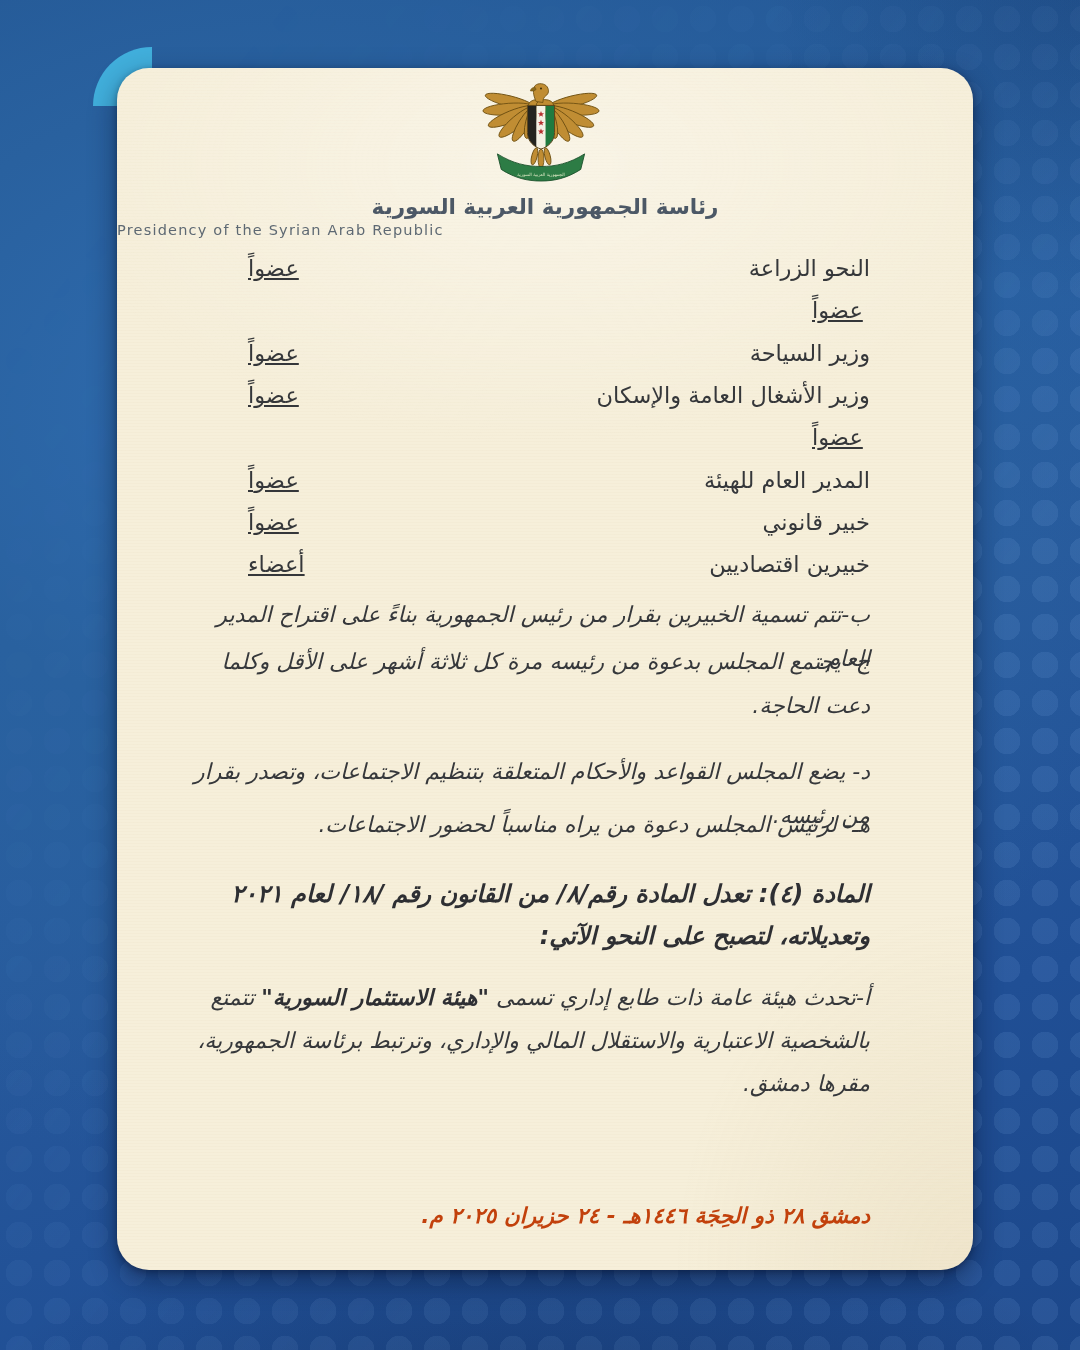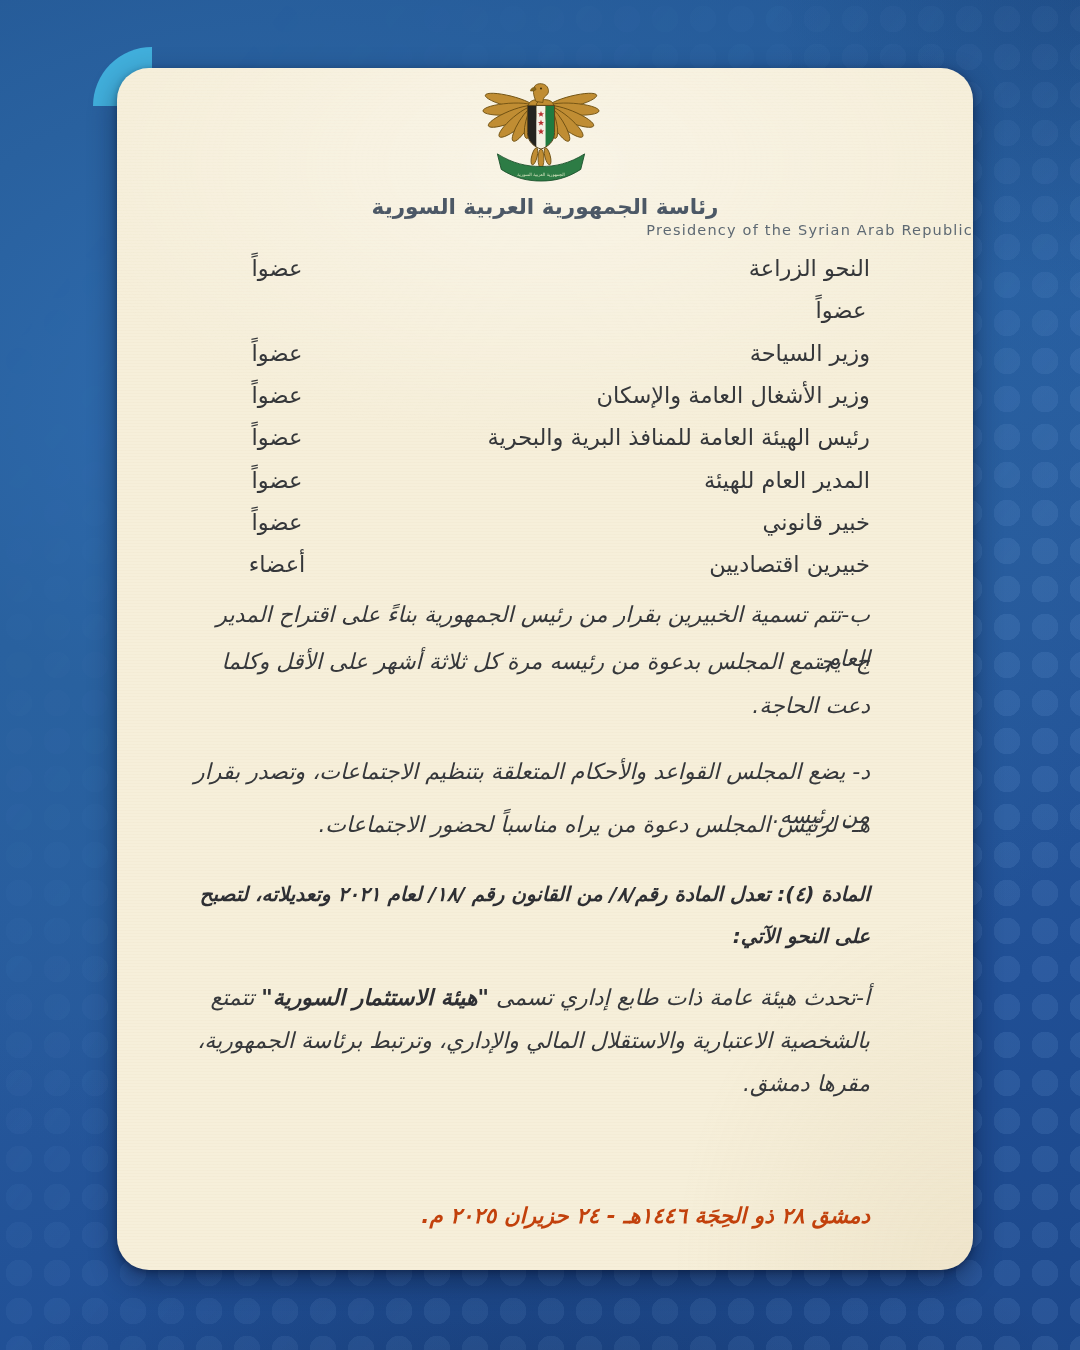--- a/index.html
+++ b/index.html
@@ -48,40 +48,40 @@
       repeating-linear-gradient(0deg, rgba(195,168,112,.035) 0 1px, rgba(0,0,0,0) 1px 3px);
   }
   .abs{position:absolute;}
   
   .emblem{left:361px;top:14px;width:126px;height:105px;}
   .title-ar{
     left:0;right:0;top:124px;text-align:center;
     font-size:21.5px;font-weight:bold;color:#4c5866;line-height:30px;
   }
   .title-en{
-    left:0;right:0;top:150px;text-align:right;
+    left:0;right:0;top:150px;text-align:left;
     font-size:14.5px;color:#5e6973;letter-spacing:1.2px;line-height:24px;
   }
   
   .members{left:131px;right:103px;top:179px;direction:rtl;color:#35373a;}
   .member-row{
     display:flex;justify-content:space-between;align-items:center;
     height:42.3px;font-size:22.5px;
   }
-  .member-status{display:inline-block;width:58px;text-align:center;white-space:nowrap;}
+  .member-status{display:inline-block;width:58px;text-align:left;white-space:nowrap;text-decoration:underline;}
   
   .clause,.article-heading,.article-body,.dateline{
     left:73px;right:103px;direction:rtl;text-align:right;
     color:#36383b;font-size:22px;line-height:44px;font-style:italic;
   }
   .clause-b{top:525px;}
   .clause-j{top:572px;}
   .clause-d{top:682px;}
   .clause-h{top:735px;}
-  .article-heading{top:805px;font-weight:bold;color:#2e2f33;line-height:42px;font-size:20px;}
+  .article-heading{top:805px;font-weight:bold;color:#2e2f33;line-height:42px;font-size:24px;}
   .article-body{top:908px;line-height:43px;}
   .article-body .emph{font-weight:bold;color:#2e2f33;}
   .dateline{top:1126px;font-weight:bold;font-size:21.5px;color:#c2410c;}
 </style>
 </head>
 <body>
 
 <div class="bg"></div>
 <div class="bg-pattern"></div>
 <div class="bg-vignette"></div>
@@ -158,21 +158,20 @@
     </div>
     <div class="member-row">
       <span>وزير السياحة</span>
       <span class="member-status">عضواً</span>
     </div>
     <div class="member-row">
       <span>وزير الأشغال العامة والإسكان</span>
       <span class="member-status">عضواً</span>
     </div>
     <div class="member-row">
-      <span>رئيس الهيئة العامة للمنافذ البرية والبحرية</span>
       <span class="member-status">عضواً</span>
     </div>
     <div class="member-row">
       <span>المدير العام للهيئة</span>
       <span class="member-status">عضواً</span>
     </div>
     <div class="member-row">
       <span>خبير قانوني</span>
       <span class="member-status">عضواً</span>
     </div>

